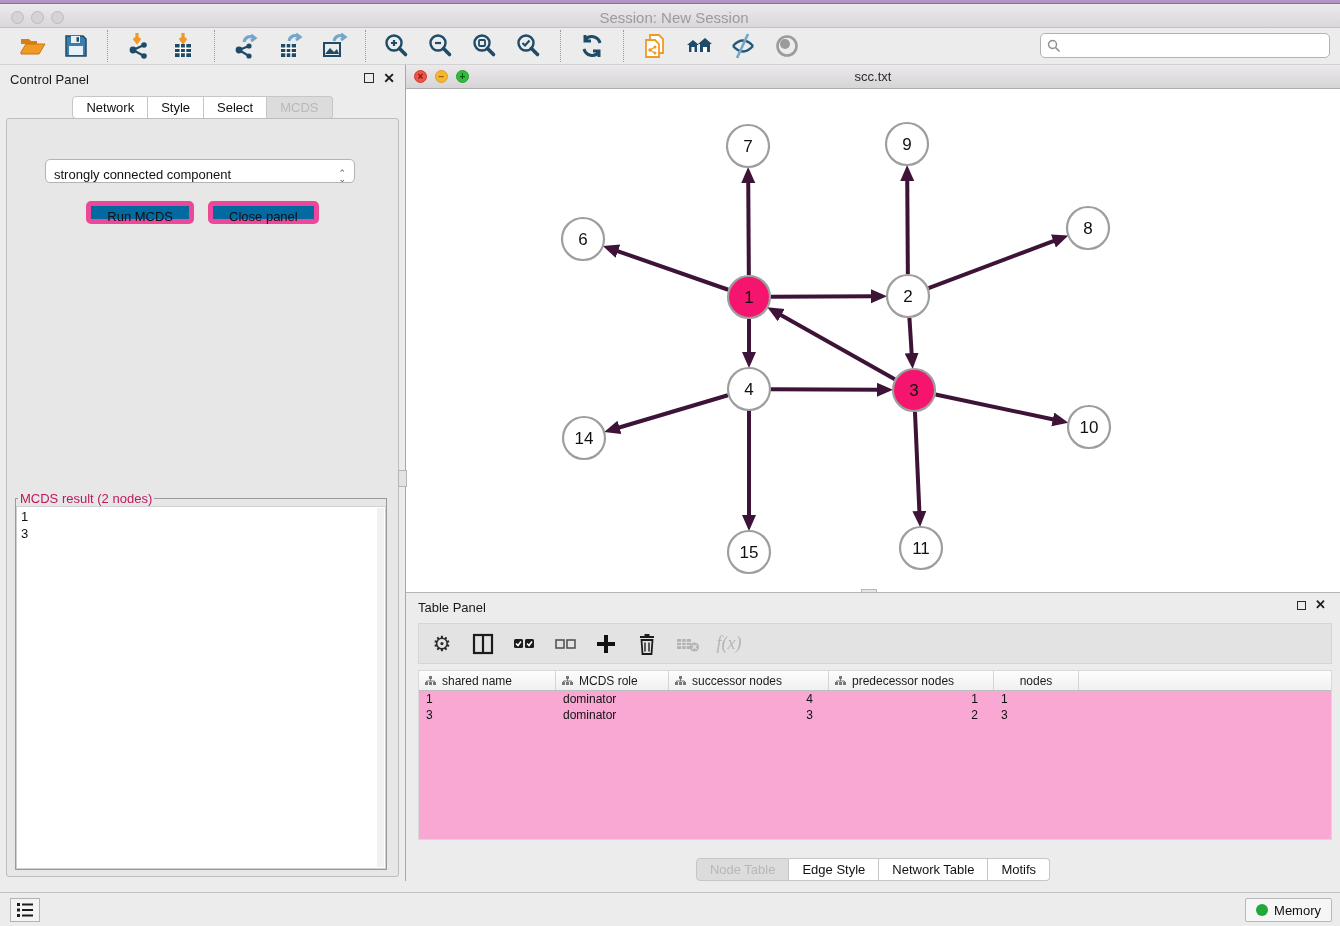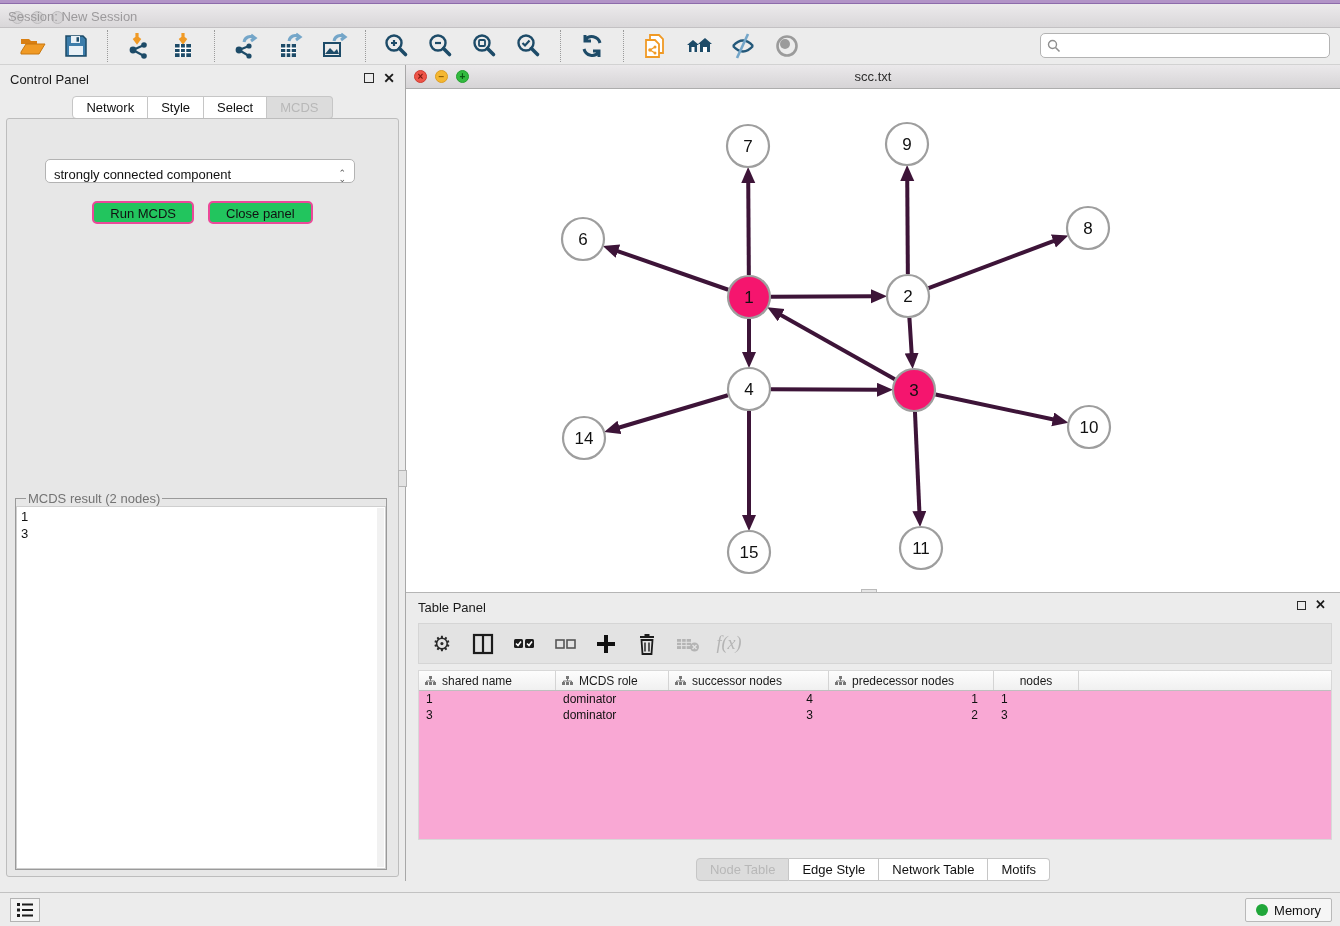--- a/index.html
+++ b/index.html
@@ -5,21 +5,21 @@
   * { margin:0; padding:0; box-sizing:border-box; }
   html,body { width:1340px; height:926px; }
   body { font-family:"Liberation Sans", sans-serif; background:#ececec; position:relative; overflow:hidden; }
 
   
   #top-strip { position:absolute; left:0; top:0; width:1340px; height:4px; background:#b294c7; border-bottom:1px solid #8d6bab; }
   #titlebar { position:absolute; left:0; top:4px; width:1340px; height:24px;
     background:linear-gradient(#eceaec,#d9d7d9); border-bottom:1px solid #c3c1c3; }
   .traffic { position:absolute; top:7px; width:13px; height:13px; border-radius:50%; }
   .t-gray { background:#d5d3d5; border:1px solid #bdbbbd; }
-  #titlebar .title { position:absolute; left:8px; right:0; top:5px; text-align:left; font-size:13px; color:#9c9a9c; }
+  #titlebar .title { position:absolute; left:8px; right:0; top:5px; text-align:center; font-size:15px; color:#9c9a9c; }
 
   #toolbar { position:absolute; left:0; top:28px; width:1340px; height:37px; background:#ececec;
     border-bottom:1px solid #d2d2d2; display:flex; align-items:center; padding-left:10px; }
   .tb-icon { width:30px; height:30px; margin:0 7px; display:flex; align-items:center; justify-content:center; }
   .tb-sep { width:1px; height:32px; border-left:1px dotted #9b9b9b; margin:0 9px; }
   #search-wrap { position:absolute; right:10px; top:5px; width:290px; height:25px; background:#fff;
     border:1px solid #b3b3b3; border-radius:5px; display:flex; align-items:center; padding-left:6px; }
   #search-wrap input { border:none; outline:none; flex:1; font-size:13px; background:transparent; height:20px; margin-left:4px; }
 
   
@@ -36,25 +36,25 @@
   .seg-active { background:#dcdcdc; color:#b8b8b8; }
   #control-tabs { position:absolute; left:0; right:0; top:31px; }
 
   #cp-content { position:absolute; left:6px; top:53px; width:393px; height:759px; background:#e7e7e7;
     border:1px solid #bdbdbd; border-radius:3px; }
   #opt-label { position:absolute; left:0; right:0; top:17px; text-align:center; font-size:13px; color:#111; }
   #opt-select { position:absolute; left:38px; top:40px; width:310px; height:24px; background:#fff;
     border:1px solid #b3b3b3; border-radius:5px; font-size:13px; color:#111; display:flex; align-items:flex-end; padding:0 8px; }
   #opt-select .stepper { margin-left:auto; display:flex; flex-direction:column; align-items:center; line-height:6px; font-size:9px; color:#555; }
   #cp-buttons { position:absolute; left:0; right:0; top:82px; display:flex; justify-content:center; gap:14px; }
-  .cp-btn { background:#22c55e; border:2px solid #ec4899; border-radius:5px; font-size:13px; color:#111; padding:3px 16px; height:23px; }
+  .cp-btn { background:#0369a1; border:5px solid #ec4899; border-radius:5px; font-size:13px; color:#111; padding:3px 16px; height:23px; }
 
   #result-fieldset { position:absolute; left:8px; top:372px; width:372px; height:379px;
     border:1px solid #9a9a9a; background:#e7e7e7; }
-  #result-fieldset legend { font-size:13px; color:#737373; padding:0 2px; margin-left:10px; }
+  #result-fieldset legend { font-size:13px; color:#be185d; padding:0 2px; margin-left:2px; }
   #result-area { position:relative; width:100%; height:100%; background:#fff; border:1px solid #cfcfcf; overflow:hidden; }
   #result-lines { font-size:13px; color:#111; padding:1px 4px; line-height:17px; }
   #result-scroll { position:absolute; right:1px; top:1px; width:7px; bottom:1px; background:#f1f1f1; }
 
   #cp-grip { position:absolute; left:398px; top:470px; width:9px; height:17px; background:#e3e3e3; border:1px solid #b5b5b5; z-index:5; }
 
   
   #network-window { position:absolute; left:406px; top:65px; width:934px; height:527px; background:#fff; }
   #nw-titlebar { position:absolute; left:0; top:0; width:100%; height:24px;
     background:linear-gradient(#ebe9eb,#d6d4d6); border-bottom:1px solid #adadad; }

